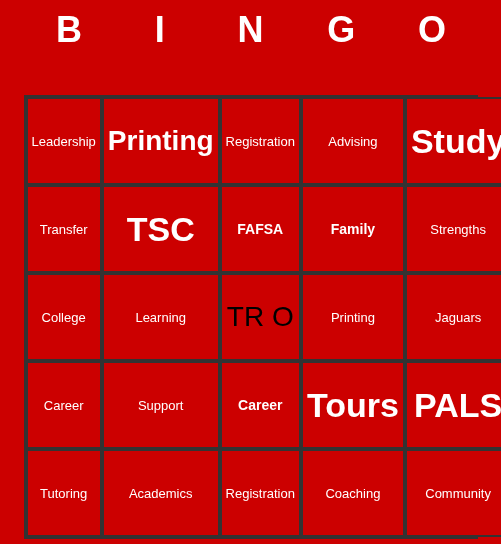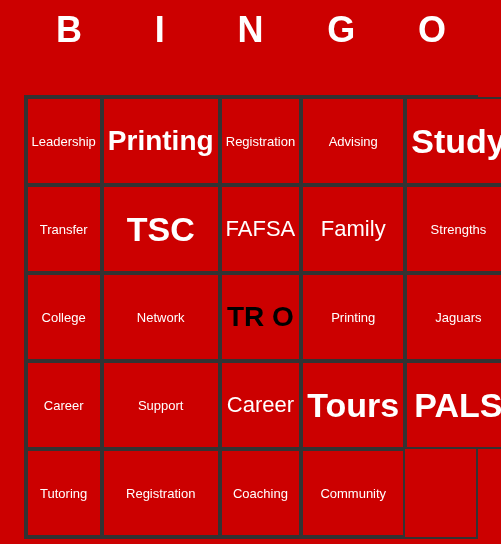--- a/index.html
+++ b/index.html
@@ -51,30 +51,30 @@
     }
     .cell-text {
       font-size: 13px;
       font-weight: normal;
     }
     .cell-text.large {
       font-size: 28px;
       font-weight: bold;
     }
     .cell-text.medium {
-      font-size: 22px;
-      font-weight: normal;
+      font-size: 14px;
+      font-weight: bold;
     }
     .cell-text.xlarge {
       font-size: 34px;
       font-weight: bold;
     }
     .trio-text {
       font-size: 28px;
-      font-weight: bold;
+      font-weight: normal;
       color: black;
     }
     .trio-o {
       color: #cc0000;
       font-size: 28px;
       font-weight: bold;
       display: inline;
     }
     .trio-container {
       display: flex;
@@ -124,21 +124,21 @@
       <span class="cell-text medium">Family</span>
     </div>
     <div class="bingo-cell">
       <span class="cell-text">Strengths</span>
     </div>
 
     <div class="bingo-cell">
       <span class="cell-text">College</span>
     </div>
     <div class="bingo-cell">
-      <span class="cell-text">Network</span>
+      <span class="cell-text">Learning</span>
     </div>
     <div class="bingo-cell">
       <div class="trio-container">
         <span class="trio-text">TR</span>
           <span class="trio-o">I</span>
           <span class="trio-text">O</span>
       </div>
     </div>
     <div class="bingo-cell">
       <span class="cell-text">Printing</span>
@@ -160,20 +160,23 @@
       <span class="cell-text xlarge">Tours</span>
     </div>
     <div class="bingo-cell">
       <span class="cell-text xlarge">PALS</span>
     </div>
 
     <div class="bingo-cell">
       <span class="cell-text">Tutoring</span>
     </div>
     <div class="bingo-cell">
+      <span class="cell-text">Academics</span>
+    </div>
+    <div class="bingo-cell">
       <span class="cell-text">Registration</span>
     </div>
     <div class="bingo-cell">
       <span class="cell-text">Coaching</span>
     </div>
     <div class="bingo-cell">
       <span class="cell-text">Community</span>
     </div>
   </div>
 </div>

